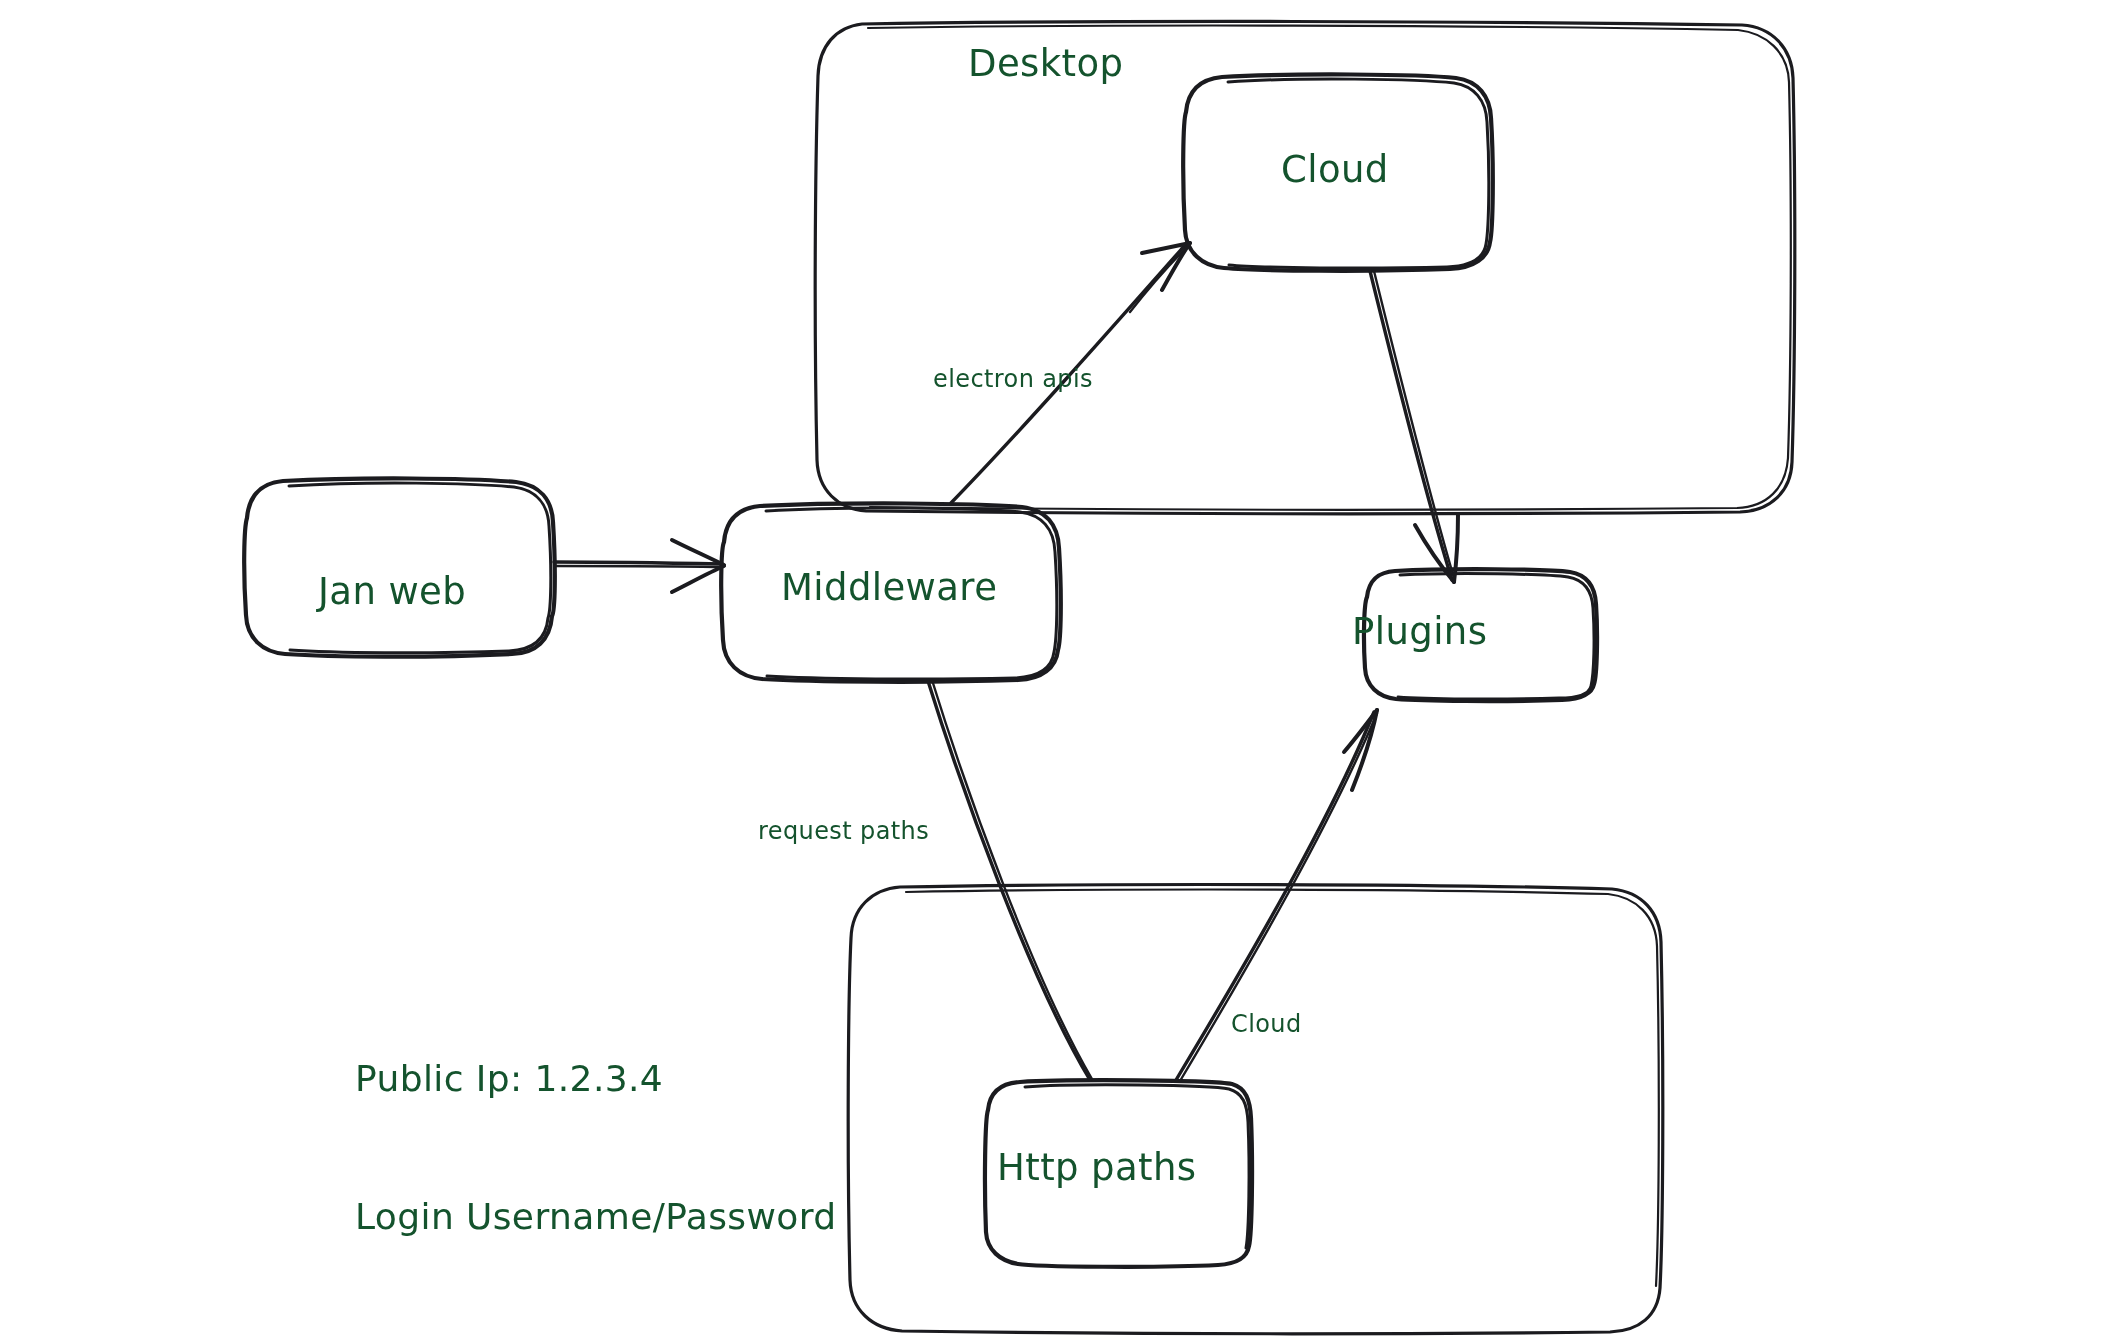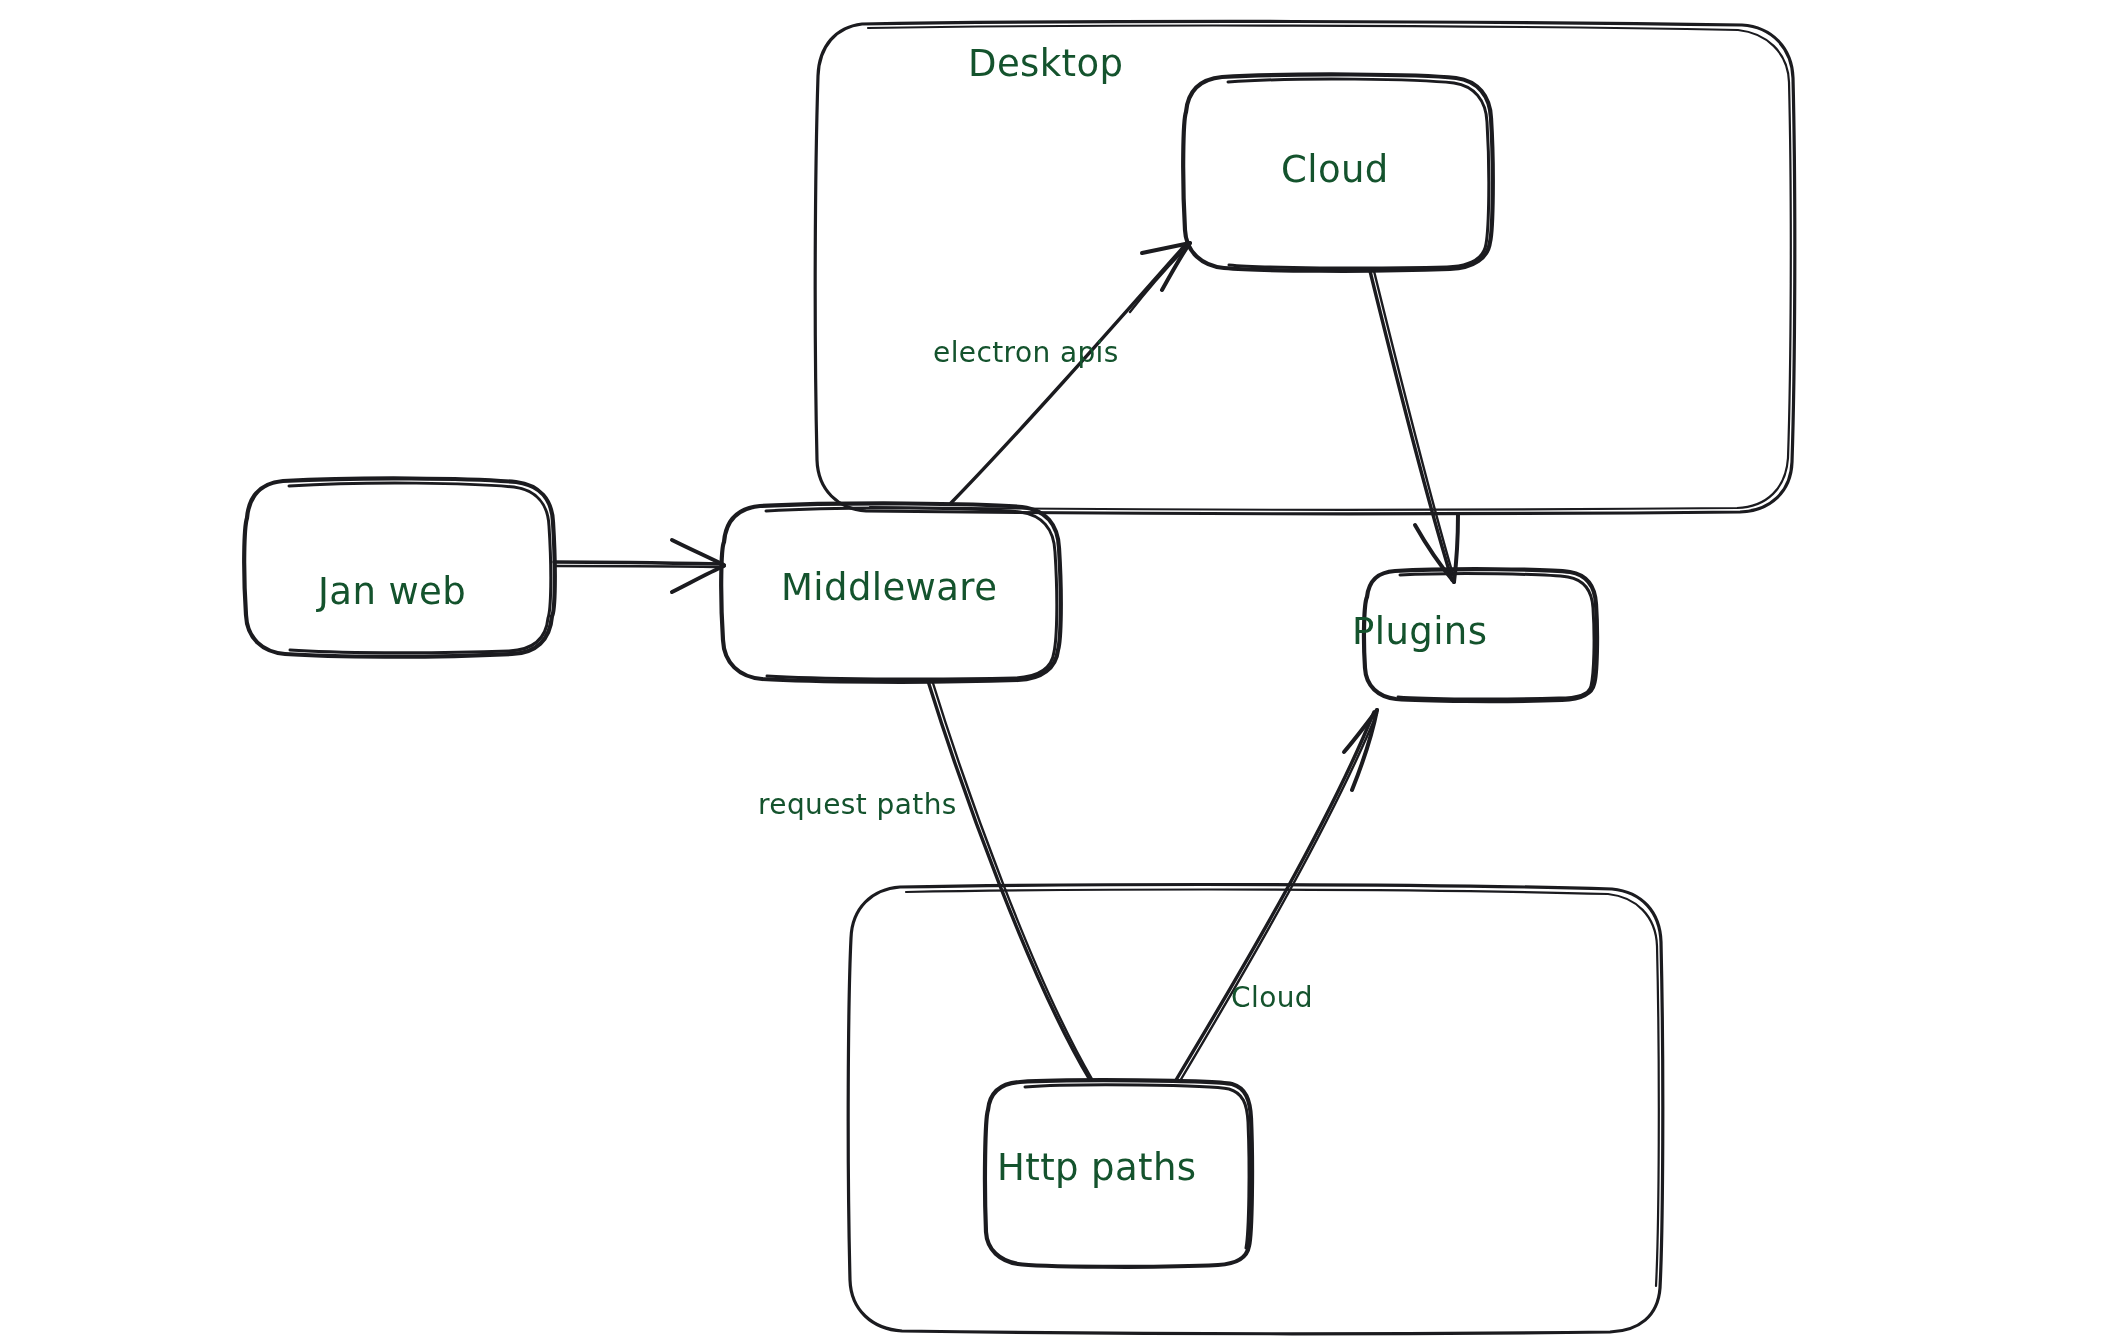--- a/index.html
+++ b/index.html
@@ -49,22 +49,23 @@
   }
   .node-label {
     font-size: 37px;
     line-height: 1.1;
   }
   .group-label {
     font-size: 37px;
     line-height: 1.1;
   }
   .edge-label {
-    font-size: 28px;
+    font-size: 24px;
     line-height: 1.1;
+    margin-top: 28px;
   }
   .note-label {
     font-size: 36px;
     line-height: 1.28;
   }
   .clip-host { overflow: hidden; }
 </style>
 </head>
 <body>
 
@@ -225,14 +226,18 @@
   <div class="label node-label" style="left:1352px; top:612px;">Plugins</div>
 
   <div class="label node-label" style="left:997px; top:1148px;">Http paths</div>
 
   <div class="label edge-label" style="left:933px; top:338px;">electron apis</div>
 
   <div class="label edge-label" style="left:758px; top:790px;">request paths</div>
 
   <div class="label edge-label" style="left:1231px; top:983px;">Cloud</div>
 
+  <div class="label note-label clip-host" style="left:355px; top:964px; width:497px;">
+    <div>Public Ip: 1.2.3.4</div>
+    <div>Login Username/Password</div>
+  </div>
 
 </div>
 
 </body></html>

